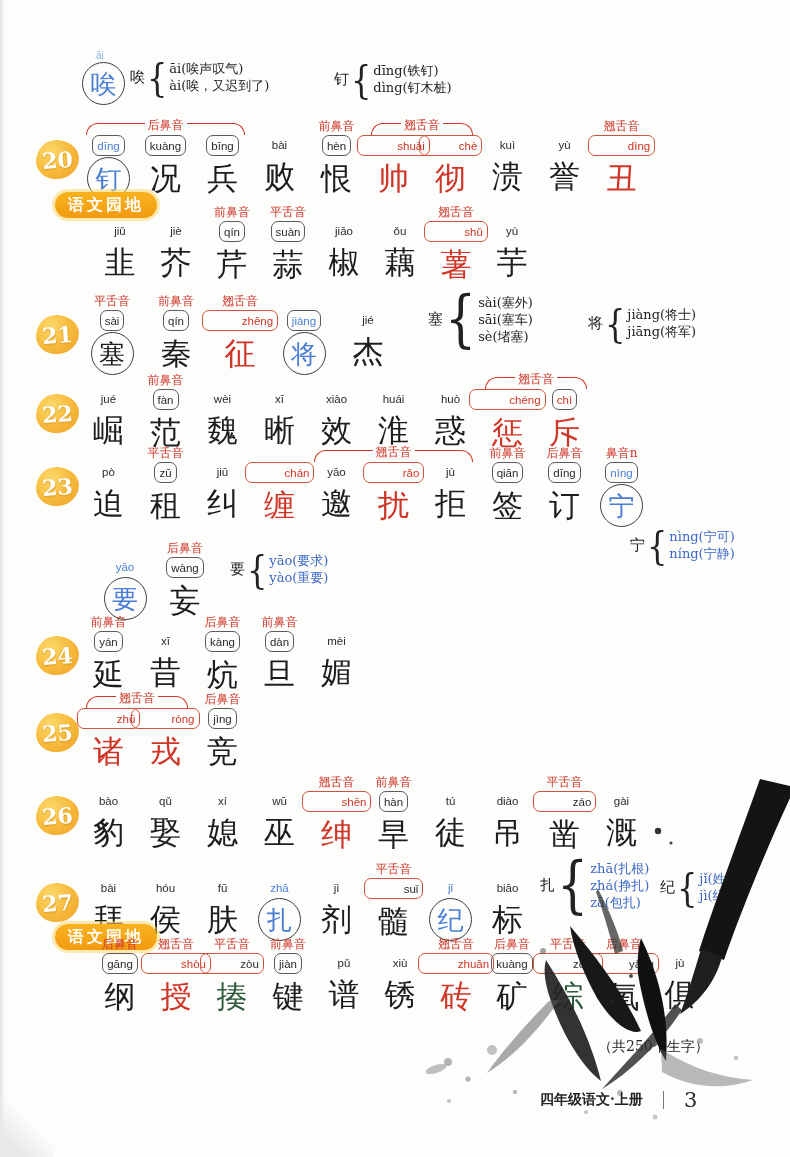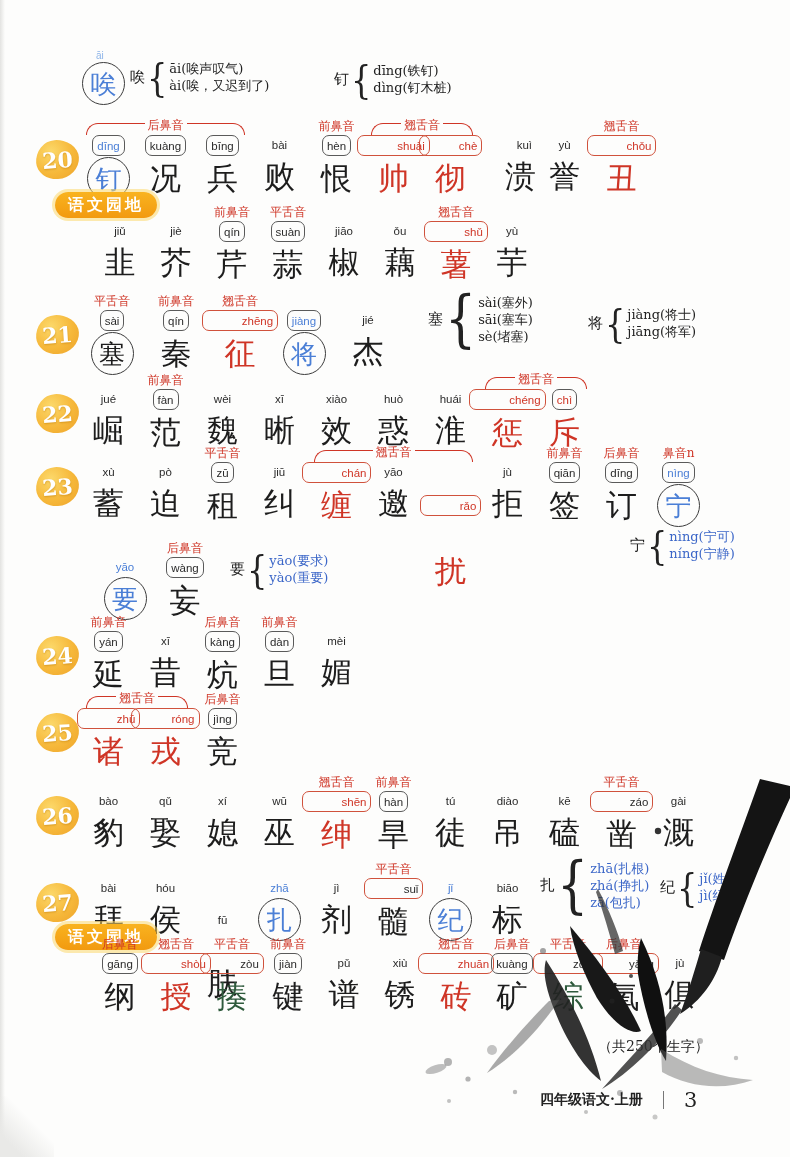--- a/index.html
+++ b/index.html
@@ -124,33 +124,33 @@
       <div class="cell" style="width: 57px;">
         <div class="lbl">&nbsp;</div>
         <div class="py b-red c-red">shuài</div>
         <span class="ch c-red">帅</span>
       </div>
       <div class="cell" style="width: 57px;">
         <div class="lbl">&nbsp;</div>
         <div class="py b-red c-red">chè</div>
         <span class="ch c-red">彻</span>
       </div>
-      <div class="cell" style="width: 57px; align-items: flex-end;">
+      <div class="cell" style="width: 57px;">
         <div class="lbl">&nbsp;</div>
         <div class="py">kuì</div>
         <span class="ch c-black">溃</span>
       </div>
       <div class="cell" style="width: 57px;">
         <div class="lbl">&nbsp;</div>
         <div class="py">yù</div>
         <span class="ch c-black">誉</span>
       </div>
       <div class="cell" style="width: 57px;">
         <div class="lbl">翘舌音</div>
-        <div class="py b-red c-red">chǒu</div>
+        <div class="py b-red c-red">dìng</div>
         <span class="ch c-red">丑</span>
       </div>
       <div class="span-lbl" style="left: 6px; width: 159px;">
         <div class="arc l"></div>
         <span class="txt">后鼻音</span>
         <div class="arc r"></div>
       </div>
       <div class="span-lbl" style="left: 291px; width: 102px;">
         <div class="arc l"></div>
         <span class="txt">翘舌音</span>
@@ -271,27 +271,27 @@
         <div class="py">xī</div>
         <span class="ch c-black">晰</span>
       </div>
       <div class="cell" style="width: 57px;">
         <div class="lbl">&nbsp;</div>
         <div class="py">xiào</div>
         <span class="ch c-black">效</span>
       </div>
       <div class="cell" style="width: 57px;">
         <div class="lbl">&nbsp;</div>
+        <div class="py">huái</div>
+        <span class="ch c-black">淮</span>
+      </div>
+      <div class="cell" style="width: 57px;">
+        <div class="lbl">&nbsp;</div>
         <div class="py">huò</div>
         <span class="ch c-black">惑</span>
-      </div>
-      <div class="cell" style="width: 57px;">
-        <div class="lbl">&nbsp;</div>
-        <div class="py">huái</div>
-        <span class="ch c-black">淮</span>
       </div>
       <div class="cell" style="width: 57px;">
         <div class="lbl">&nbsp;</div>
         <div class="py b-red c-red">chéng</div>
         <span class="ch c-red">惩</span>
       </div>
       <div class="cell" style="width: 57px;">
         <div class="lbl">&nbsp;</div>
         <div class="py b-dark c-red">chì</div>
         <span class="ch c-red">斥</span>
@@ -299,25 +299,20 @@
       <div class="span-lbl" style="left: 405px; width: 102px;">
         <div class="arc l"></div>
         <span class="txt">翘舌音</span>
         <div class="arc r"></div>
       </div>
     </div>
     <div class="num-badge" style="left: 36px; top: 467px;">23</div>
     <div class="row" style="left: 80px; top: 445px;">
       <div class="cell" style="width: 57px;">
         <div class="lbl">&nbsp;</div>
-        <div class="py">xù</div>
-        <span class="ch c-black">蓄</span>
-      </div>
-      <div class="cell" style="width: 57px;">
-        <div class="lbl">&nbsp;</div>
         <div class="py">pò</div>
         <span class="ch c-black">迫</span>
       </div>
       <div class="cell" style="width: 57px;">
         <div class="lbl">平舌音</div>
         <div class="py b-dark">zū</div>
         <span class="ch c-black">租</span>
       </div>
       <div class="cell" style="width: 57px;">
         <div class="lbl">&nbsp;</div>
@@ -327,21 +322,21 @@
       <div class="cell" style="width: 57px;">
         <div class="lbl">&nbsp;</div>
         <div class="py b-red c-red">chán</div>
         <span class="ch c-red">缠</span>
       </div>
       <div class="cell" style="width: 57px;">
         <div class="lbl">&nbsp;</div>
         <div class="py">yāo</div>
         <span class="ch c-black">邀</span>
       </div>
-      <div class="cell" style="width: 57px; gap: 33px;">
+      <div class="cell" style="width: 57px;">
         <div class="lbl">&nbsp;</div>
         <div class="py b-red c-red">rǎo</div>
         <span class="ch c-red">扰</span>
       </div>
       <div class="cell" style="width: 57px;">
         <div class="lbl">&nbsp;</div>
         <div class="py">jù</div>
         <span class="ch c-black">拒</span>
       </div>
       <div class="cell" style="width: 57px;">
@@ -484,25 +479,20 @@
         <div class="lbl">&nbsp;</div>
         <div class="py">tú</div>
         <span class="ch c-black">徒</span>
       </div>
       <div class="cell" style="width: 57px;">
         <div class="lbl">&nbsp;</div>
         <div class="py">diào</div>
         <span class="ch c-black">吊</span>
       </div>
       <div class="cell" style="width: 57px;">
-        <div class="lbl">&nbsp;</div>
-        <div class="py">kē</div>
-        <span class="ch c-black">磕</span>
-      </div>
-      <div class="cell" style="width: 57px;">
         <div class="lbl">平舌音</div>
         <div class="py b-red">záo</div>
         <span class="ch c-black">凿</span>
       </div>
       <div class="cell" style="width: 57px;">
         <div class="lbl">&nbsp;</div>
         <div class="py">gài</div>
         <span class="ch c-black">溉</span>
       </div>
     </div>
@@ -511,21 +501,21 @@
       <div class="cell" style="width: 57px;">
         <div class="lbl">&nbsp;</div>
         <div class="py">bài</div>
         <span class="ch c-black">拜</span>
       </div>
       <div class="cell" style="width: 57px;">
         <div class="lbl">&nbsp;</div>
         <div class="py">hóu</div>
         <span class="ch c-black">侯</span>
       </div>
-      <div class="cell" style="width: 57px; gap: 32px;">
+      <div class="cell" style="width: 57px;">
         <div class="lbl">&nbsp;</div>
         <div class="py">fū</div>
         <span class="ch c-black">肤</span>
       </div>
       <div class="cell" style="width: 57px;">
         <div class="lbl">&nbsp;</div>
         <div class="py c-blue">zhā</div>
         <div class="circle">
           <span class="ch c-blue">扎</span>
         </div>

